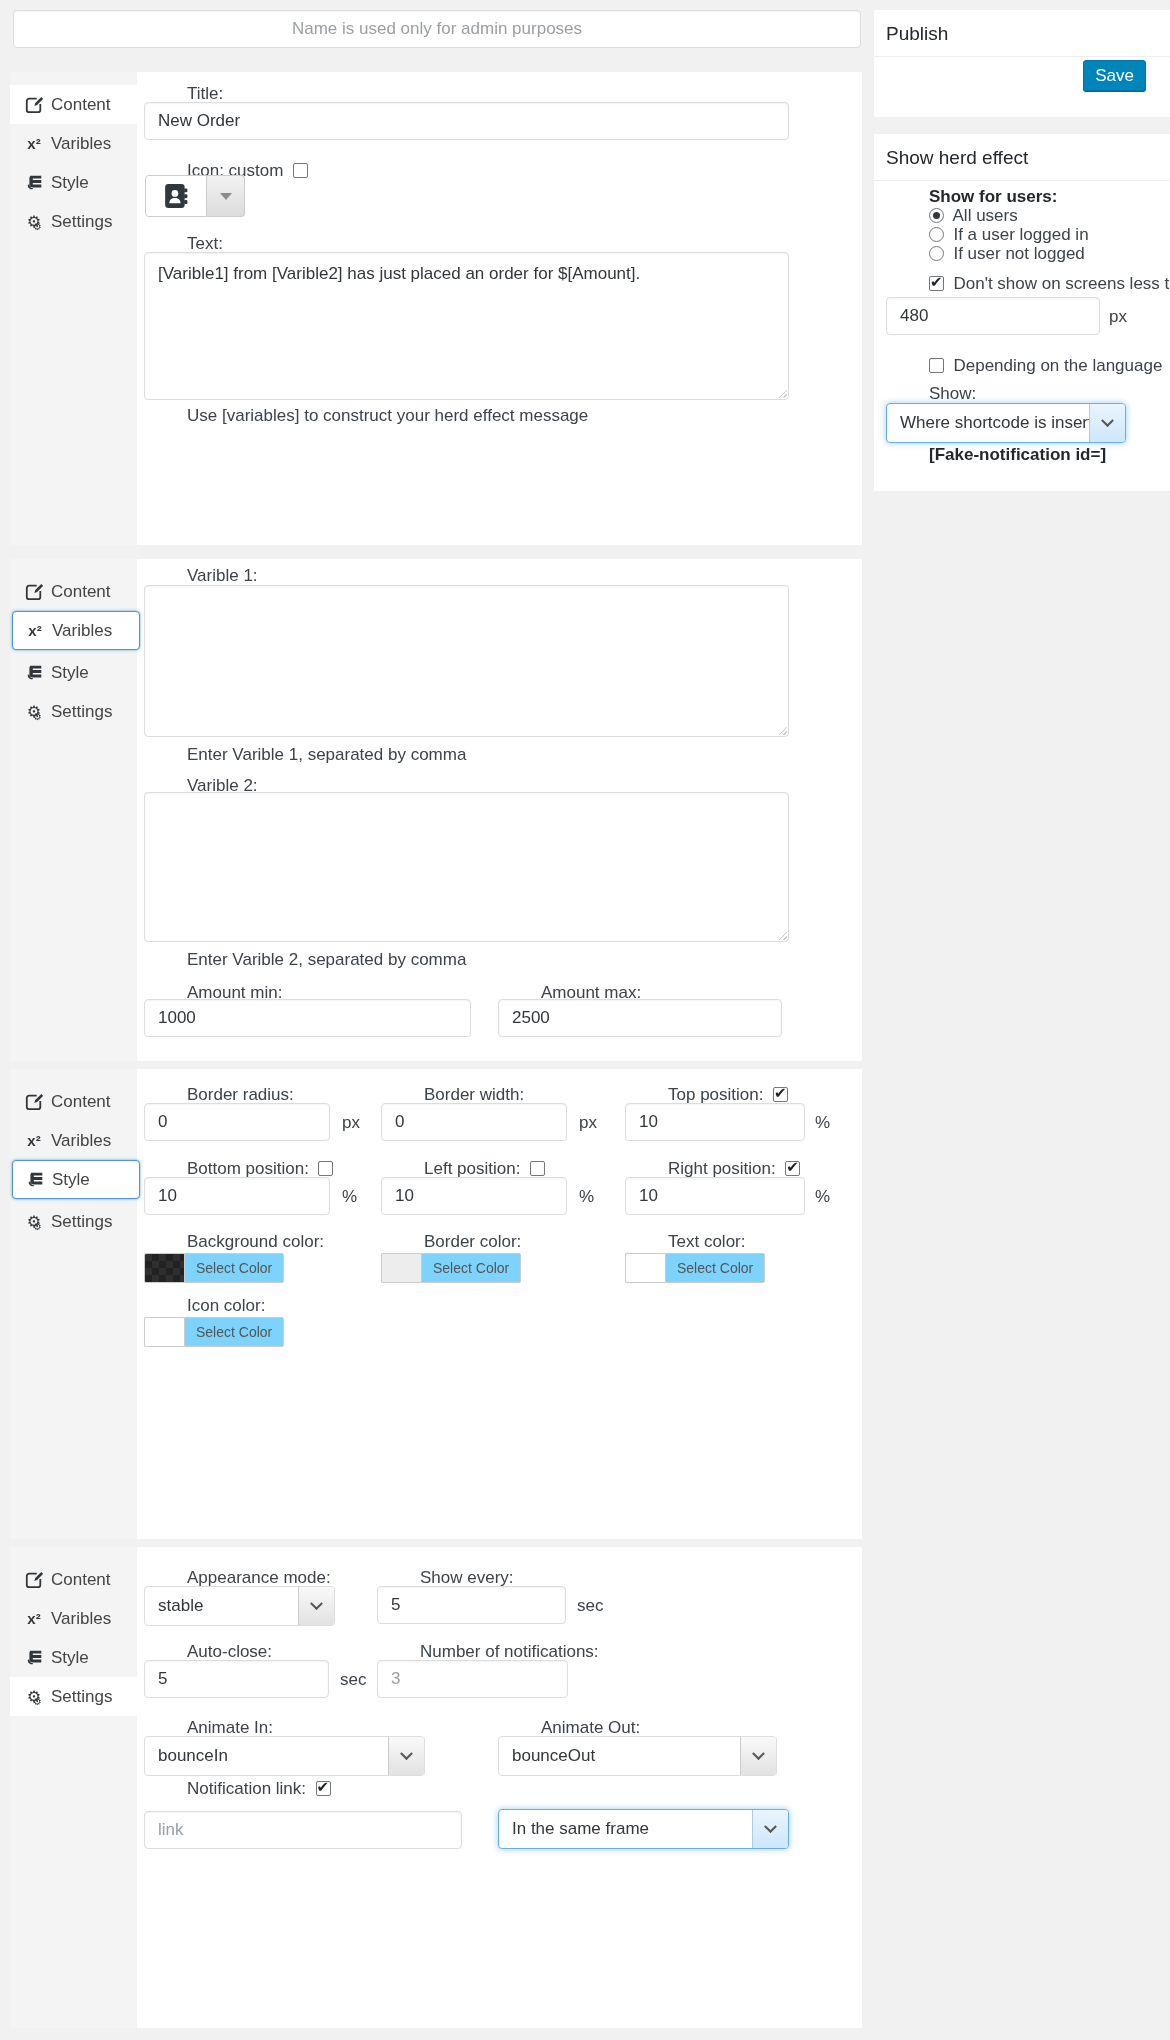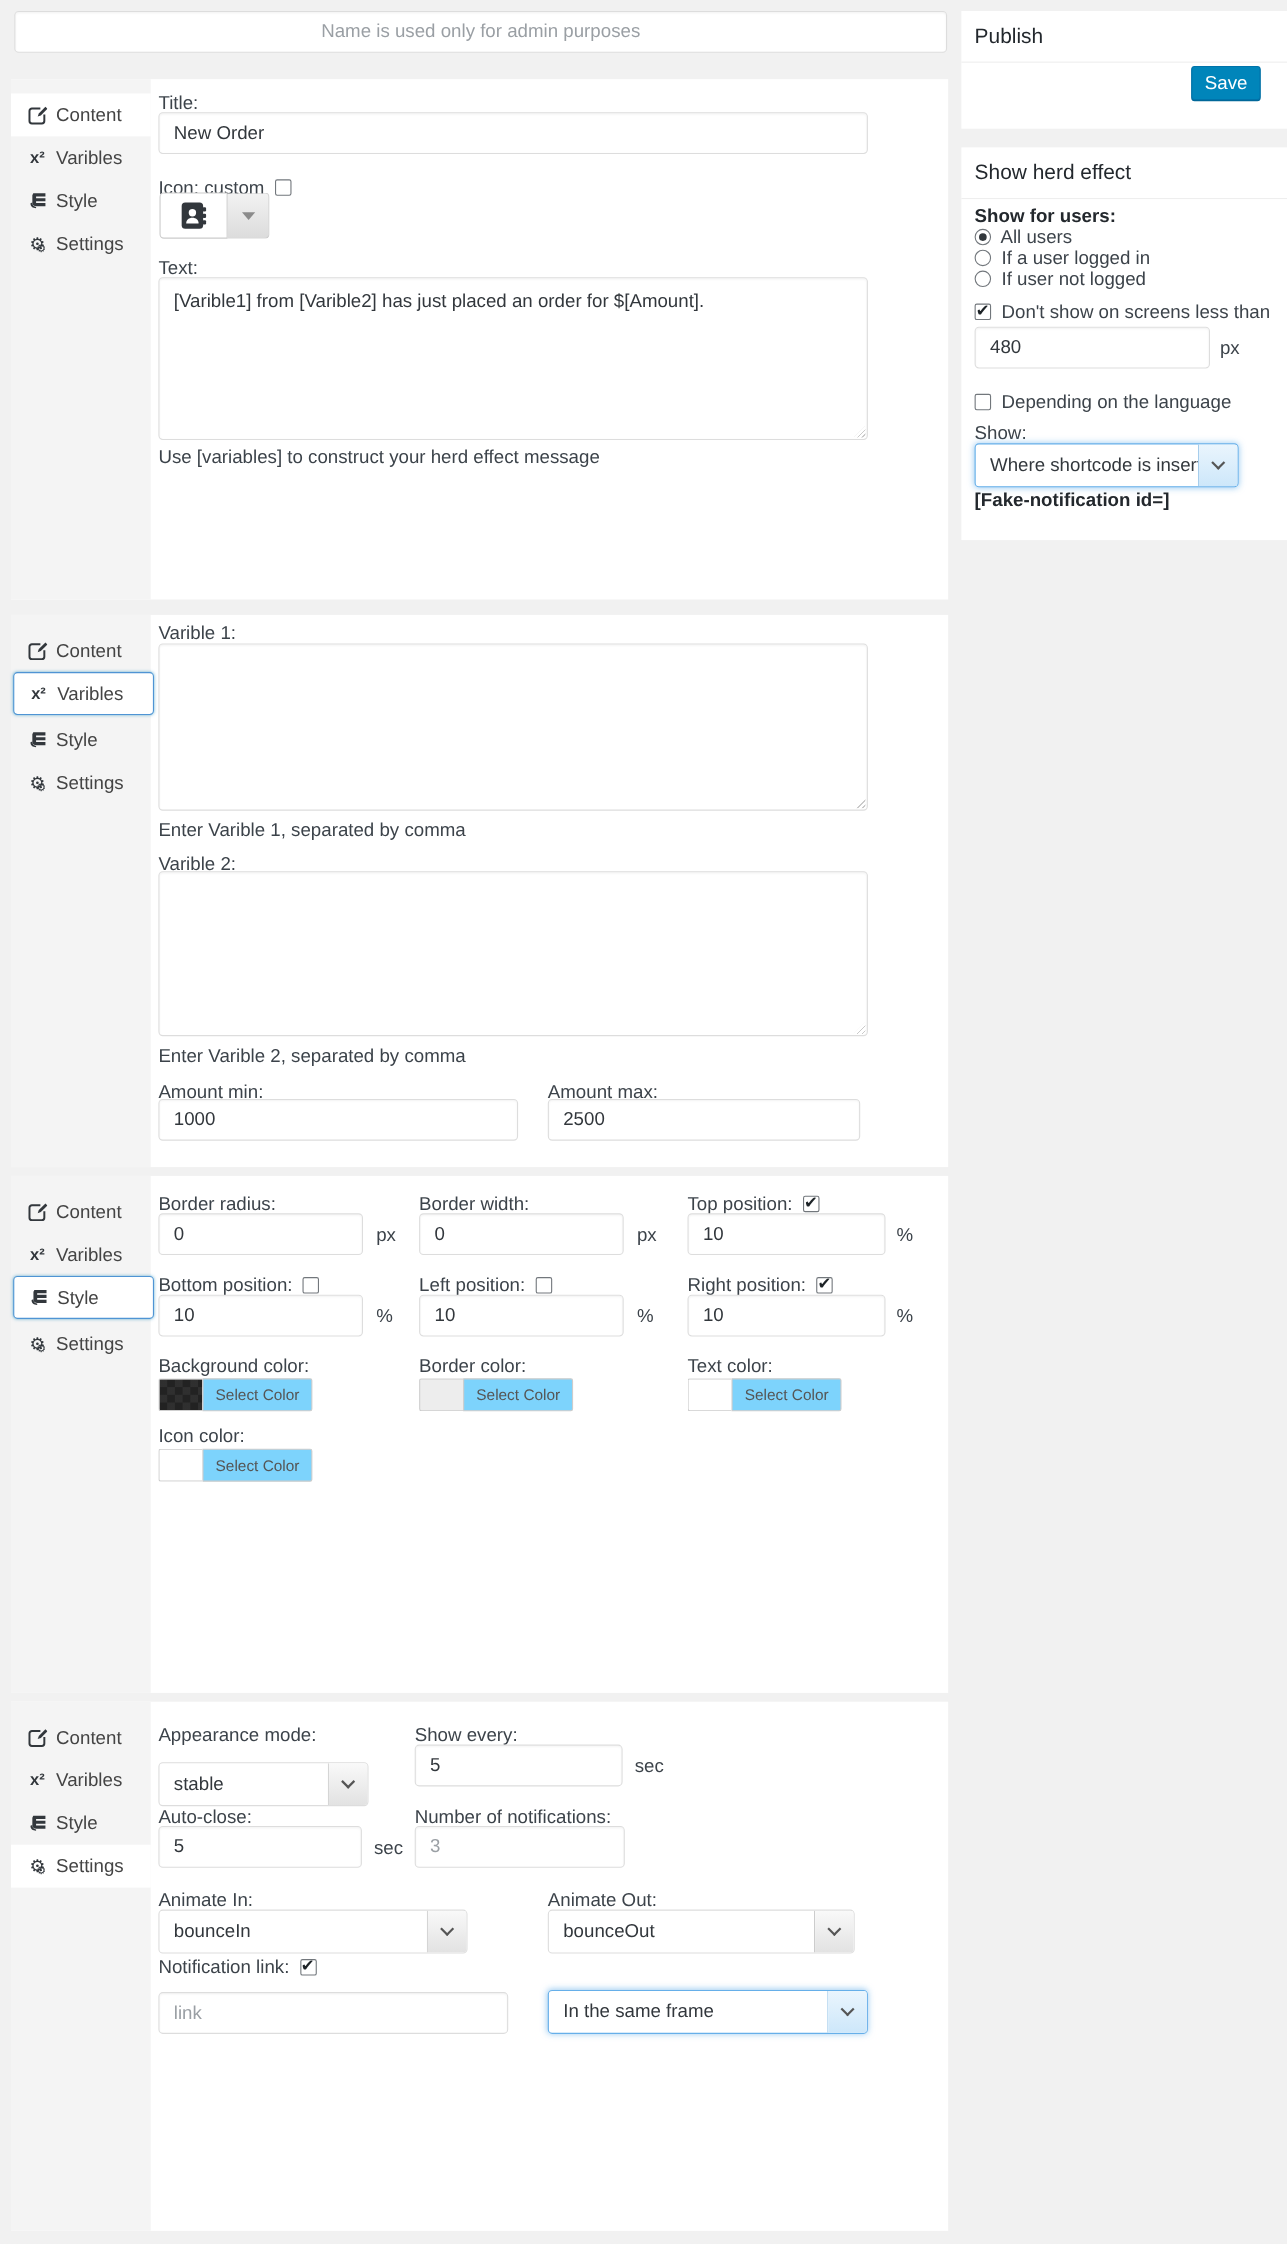--- a/index.html
+++ b/index.html
@@ -12,21 +12,21 @@
     position:absolute; border:1px solid #ddd; border-radius:4px; background:#fff;
     font-family:"Liberation Sans", sans-serif; font-size:17px; color:#32373c;
     padding:0 13px; height:38px; box-shadow:inset 0 1px 2px rgba(0,0,0,.05); outline:none;
   }
   .tinput::placeholder { color:#9a9fa4; opacity:1; }
   textarea.tinput { padding:9px 13px; resize:none; line-height:1.45; }
   .grip { position:absolute; width:11px; height:11px; pointer-events:none;
     background:repeating-linear-gradient(-45deg, transparent 0 2px, #bdbdbd 2px 3px);
     clip-path:polygon(100% 0, 100% 100%, 0 100%); opacity:.8; }
 
-  .label { position:absolute; font-size:17px; color:#3c434a; white-space:nowrap; }
+  .label { position:absolute; font-size:17px; color:#3c434a; white-space:nowrap;margin-left:43px; }
   .label.bold { font-weight:bold; color:#23282d; }
   .unit { position:absolute; font-size:17px; color:#3c434a; }
 
   
   .cb { position:relative; display:inline-block; width:15px; height:15px; background:#fff;
         border:1px solid #72777c; border-radius:2px; vertical-align:-2px; }
   .cb.on::after { content:"\2714"; font-family:"DejaVu Sans", sans-serif; position:absolute;
         left:0px; top:-4px; font-size:15px; color:#1d2327; }
   .radio { position:relative; display:inline-block; width:15px; height:15px; background:#fff;
         border:1px solid #72777c; border-radius:50%; vertical-align:-2px; }
@@ -293,21 +293,21 @@
       </span>
       <span>Style</span>
     </div>
     <div class="tab active" style="top:130px;">
       <span class="ticon gears">⚙<span class="g2">⚙</span></span>
       <span>Settings</span>
     </div>
 
     <div class="content">
       <span class="label" style="left:7px;top:21px;">Appearance mode:</span>
-      <div class="sel" style="left:7px;top:39px;width:191px;margin-top:16px;">
+      <div class="sel" style="left:7px;top:39px;width:191px;">
         <span>stable</span>
         <span class="arrowzone">
             <span class="chev"></span>
           </span>
       </div>
       <span class="label" style="left:240px;top:21px;">Show every:</span>
       <input class="tinput" style="left: 240px; top: 39px; width: 189px;" value="5">
       <span class="unit" style="left:440px;top:49px;">sec</span>
 
       <span class="label" style="left:7px;top:95px;">Auto-close:</span>

